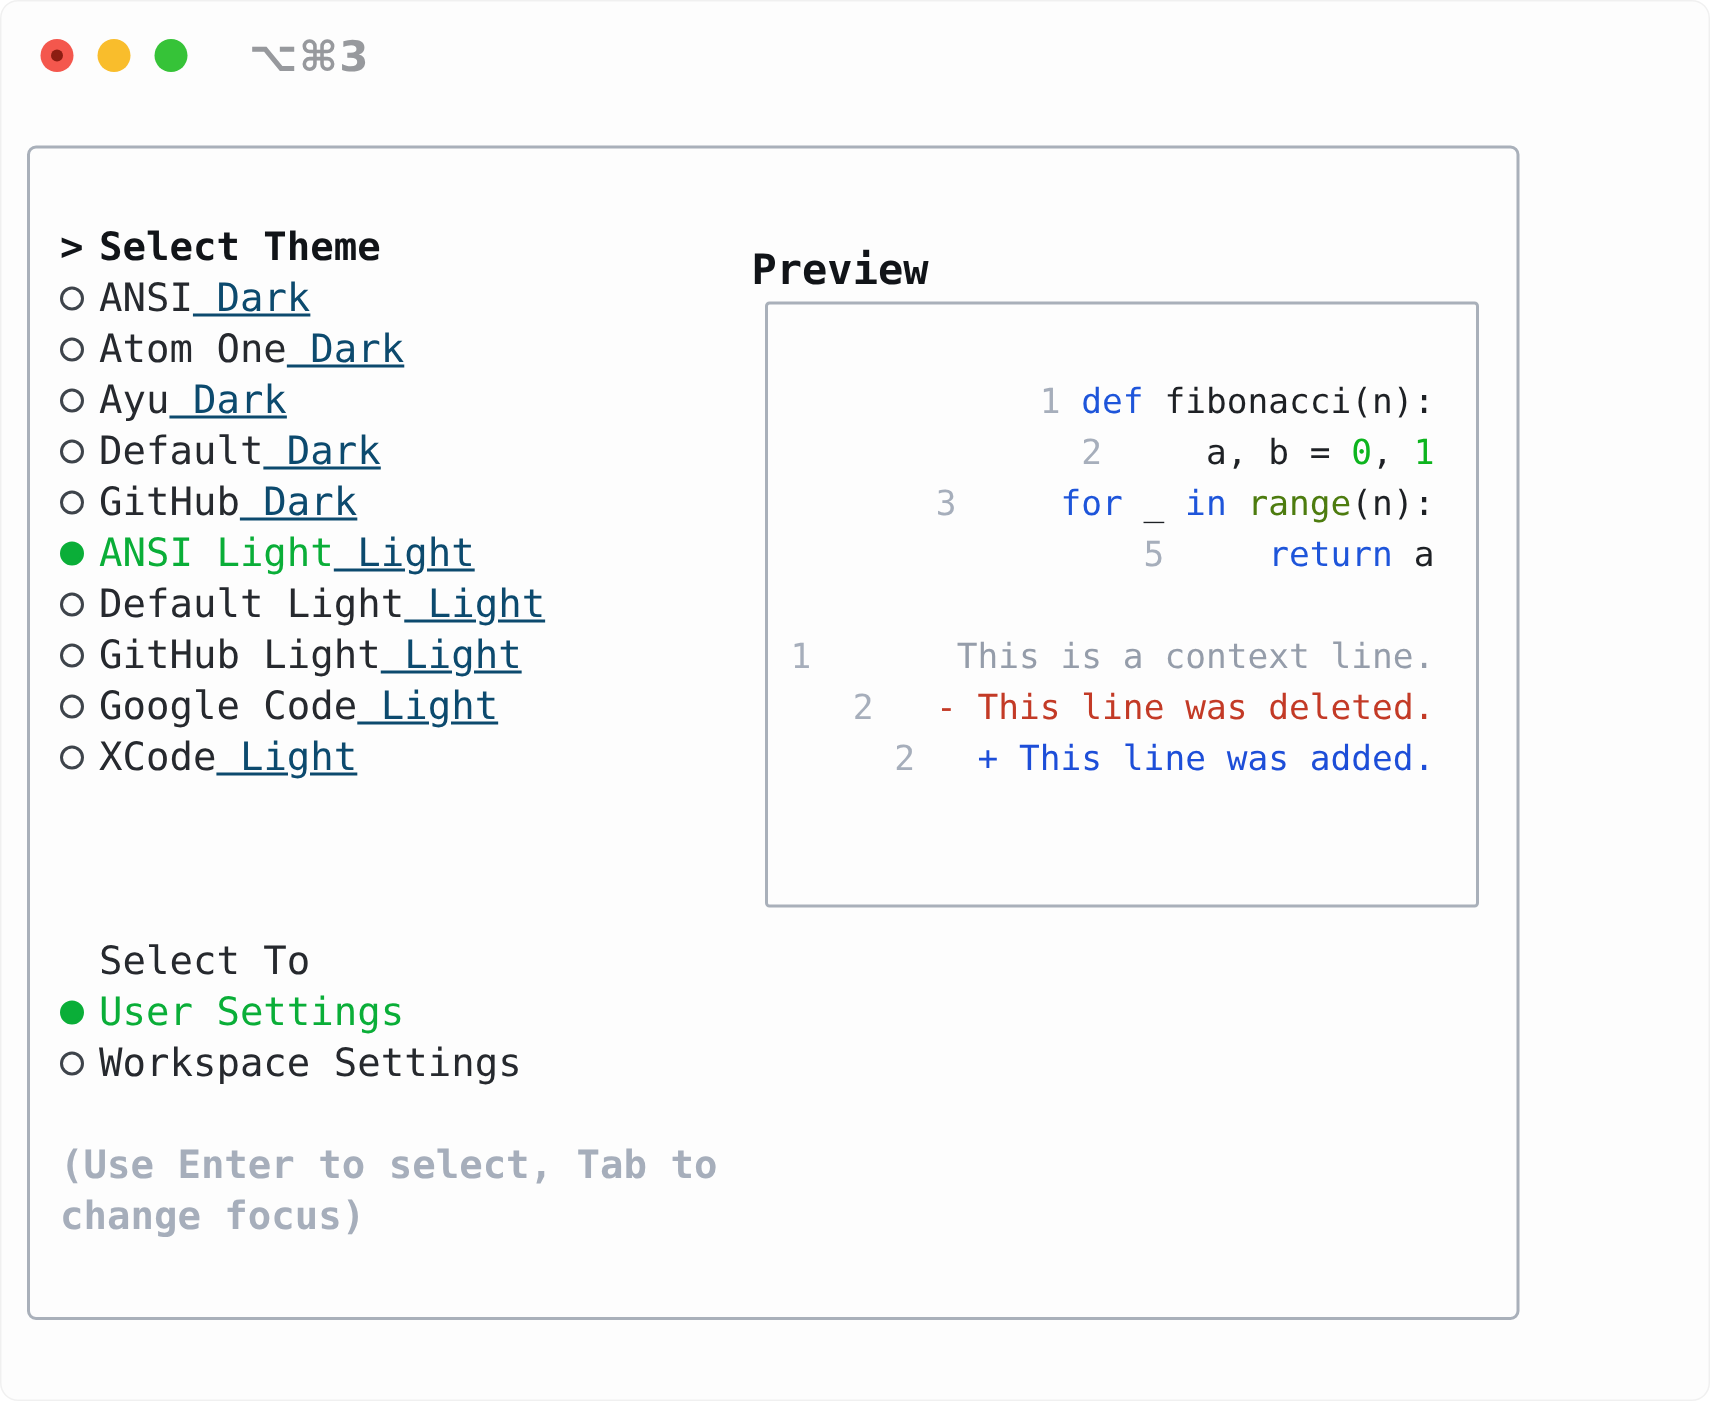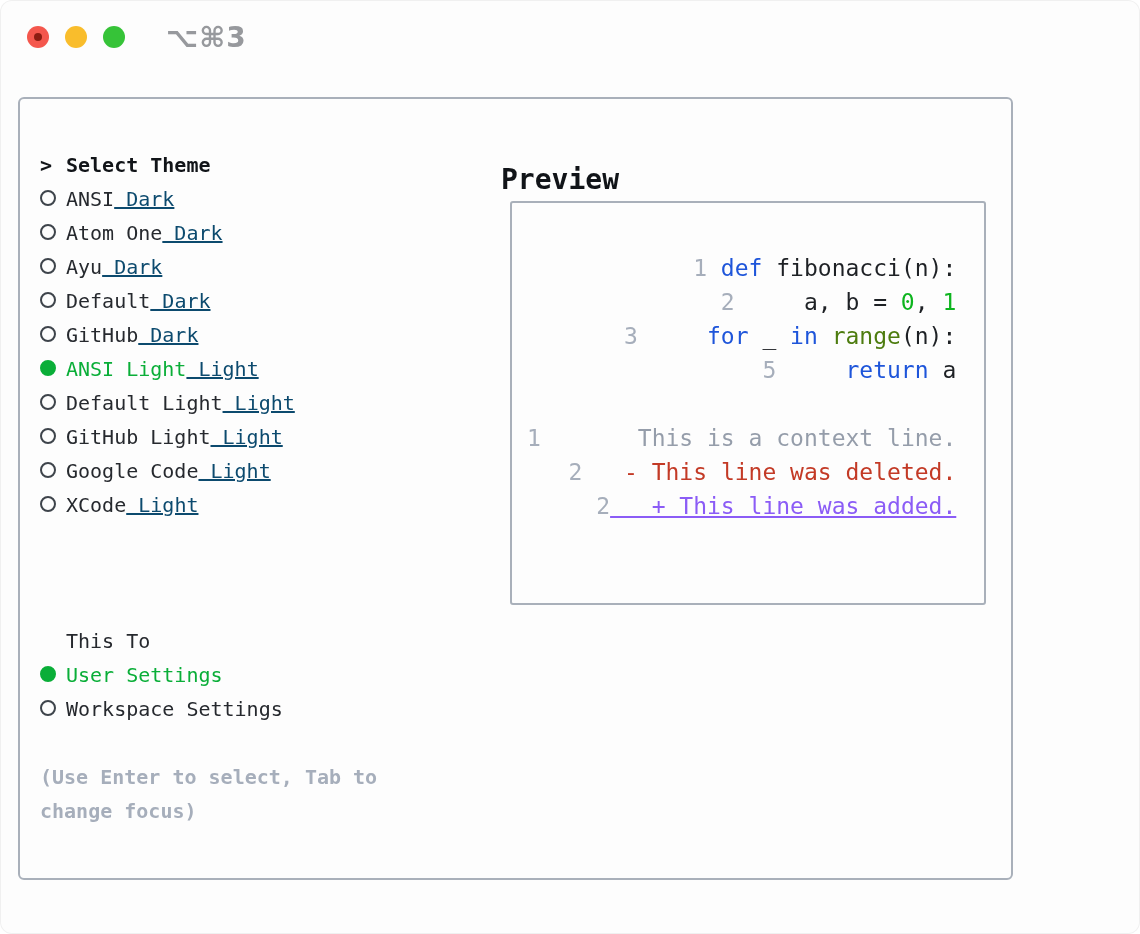--- a/index.html
+++ b/index.html
@@ -23,21 +23,21 @@
   .shortcut{
     position:absolute;left:166px;top:21px;
     font-family:"DejaVu Sans","Liberation Sans",sans-serif;
     font-size:28px;font-weight:bold;color:#97999d;letter-spacing:1px;
   }
   
   .panel{
     position:absolute;left:18px;top:97px;width:991px;height:779px;
     border:2px solid #a9b0ba;border-radius:6px;background:#fdfdfd;
   }
-  .row{white-space:pre;height:34px;line-height:34px;font-size:20px;color:#26292e;}
+  .row{white-space:pre;height:34px;line-height:34px;font-size:26px;color:#26292e;}
   .mk{display:inline-block;width:26px;vertical-align:baseline;}
   .radio{display:inline-block;width:12px;height:12px;border:2px solid #3e444b;border-radius:50%;box-sizing:content-box;}
   .radio.sel{background:#0aae38;border-color:#0aae38;}
   .prompt{font-weight:bold;color:#111418;}
   .hdr{font-weight:bold;color:#111418;}
   .muted{color:#0c4a6e;text-decoration:underline;}
   .green{color:#0aae38;}
   .themes-block{position:absolute;left:20px;top:49px;}
   .apply-block{position:absolute;left:20px;top:525px;}
   .hint-block{position:absolute;left:20px;top:661px;}
@@ -49,21 +49,21 @@
     border:2px solid #a9b0ba;border-radius:3px;background:#fdfdfd;
   }
   .code{position:absolute;left:15px;top:48px;}
   .cl{white-space:pre;height:34px;line-height:34px;font-size:23px;color:#1e2125;text-align:right;}
   .ln{color:#a6aebb;}
   .kw{color:#1e55da;}
   .fn{color:#4d7c0f;}
   .lit{color:#0db41e;}
   .ctx{color:#959daa;}
   .del{color:#c33a26;}
-  .add{color:#8b5cf6;text-decoration:underline;}
+  .add{color:#1d4ed8;}
 </style>
 </head>
 <body>
 
 <div class="window">
 
   <div class="titlebar">
     <div class="tl tl-red"></div>
     <div class="tl tl-yellow"></div>
     <div class="tl tl-green"></div>
@@ -81,21 +81,21 @@
         <div class="row"><span class="mk"><span class="radio"></span></span><span class="">Default</span><span class="muted"> Dark</span></div>
         <div class="row"><span class="mk"><span class="radio"></span></span><span class="">GitHub</span><span class="muted"> Dark</span></div>
         <div class="row"><span class="mk"><span class="radio sel"></span></span><span class="green">ANSI Light</span><span class="muted"> Light</span></div>
         <div class="row"><span class="mk"><span class="radio"></span></span><span class="">Default Light</span><span class="muted"> Light</span></div>
         <div class="row"><span class="mk"><span class="radio"></span></span><span class="">GitHub Light</span><span class="muted"> Light</span></div>
         <div class="row"><span class="mk"><span class="radio"></span></span><span class="">Google Code</span><span class="muted"> Light</span></div>
         <div class="row"><span class="mk"><span class="radio"></span></span><span class="">XCode</span><span class="muted"> Light</span></div>
       </div>
 
     <div class="apply-block">
-      <div class="row"><span class="mk"></span><span>This To</span></div>
+      <div class="row"><span class="mk"></span><span>Select To</span></div>
 
     <div class="row"><span class="mk"><span class="radio sel"></span></span><span class="green">User Settings</span></div>
         <div class="row"><span class="mk"><span class="radio"></span></span><span class="">Workspace Settings</span></div>
       </div>
 
     <div class="hint-block">
 
     <div class="row">(Use Enter to select, Tab to</div>
         <div class="row">change focus)</div>
       </div>

